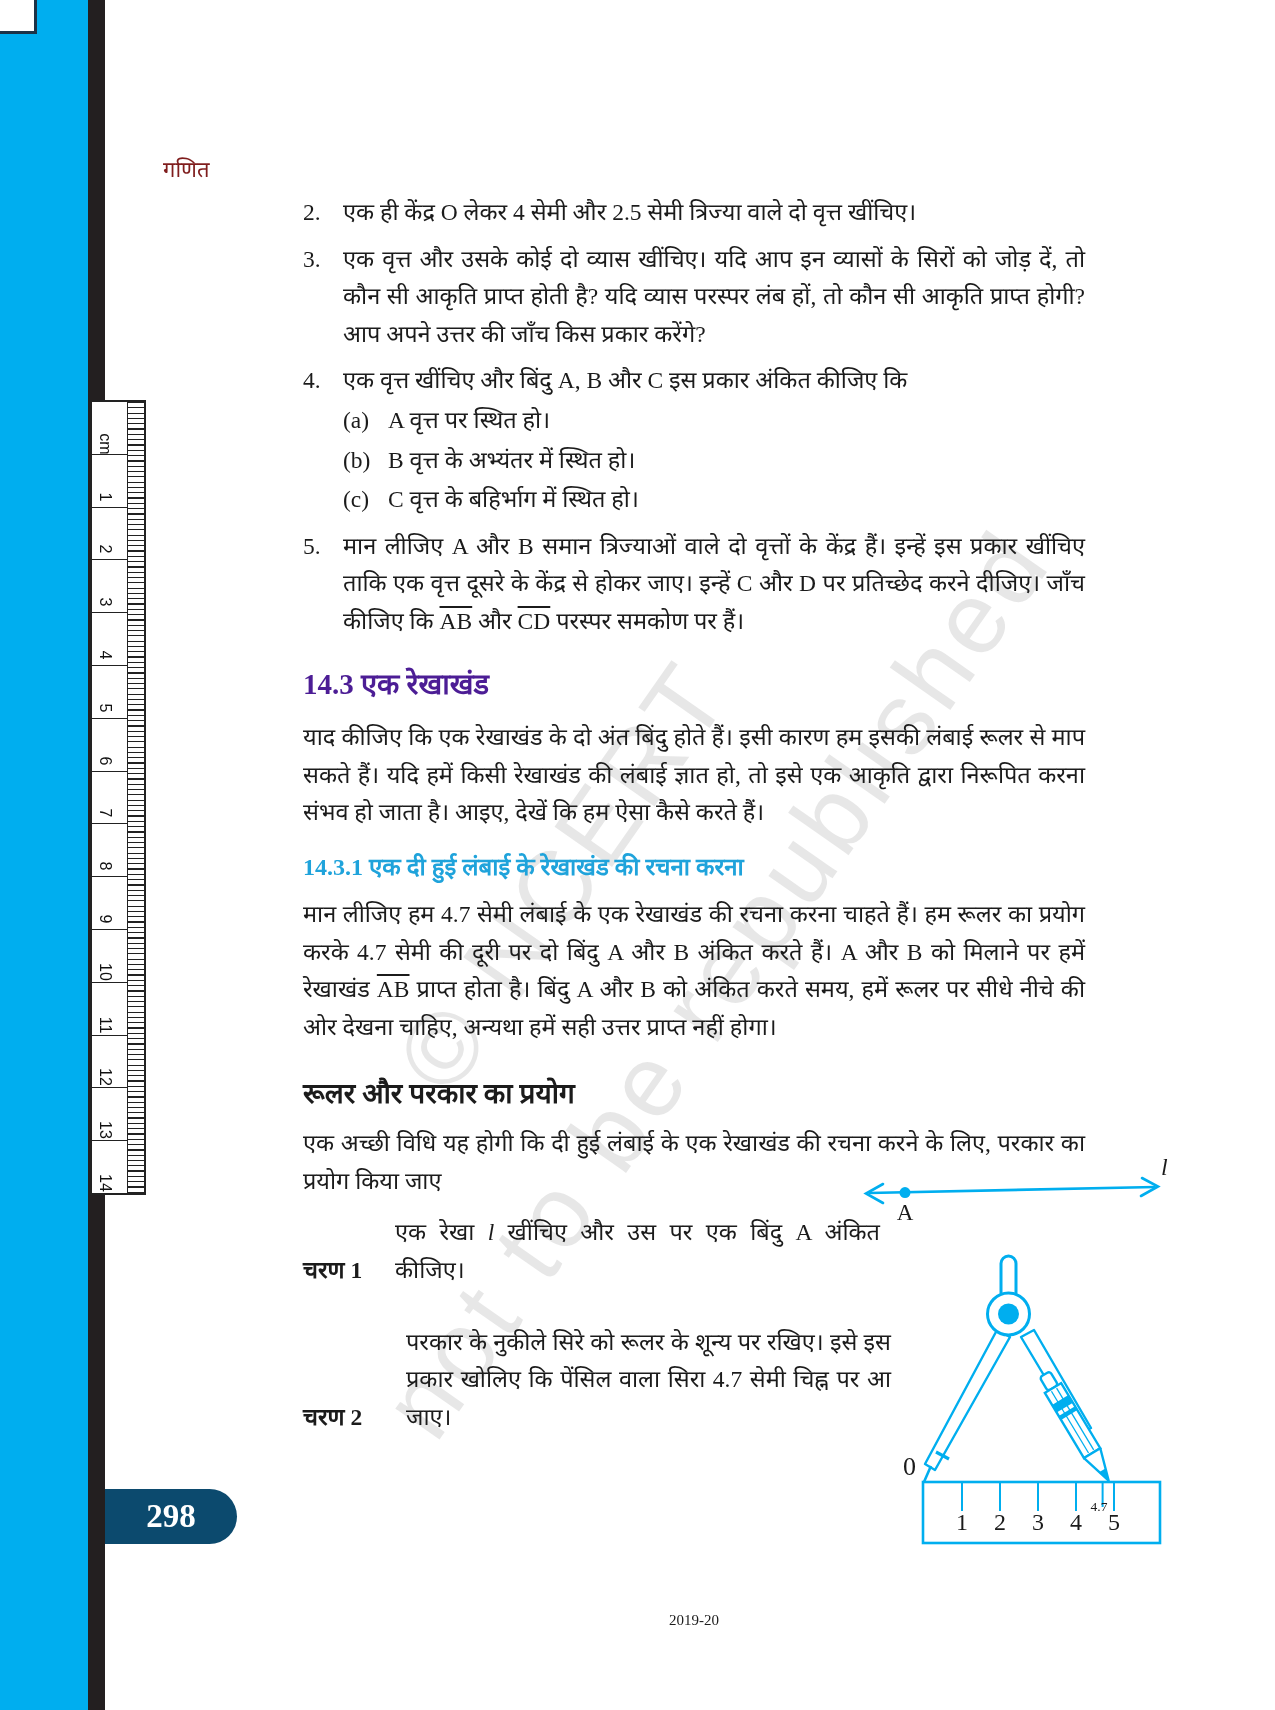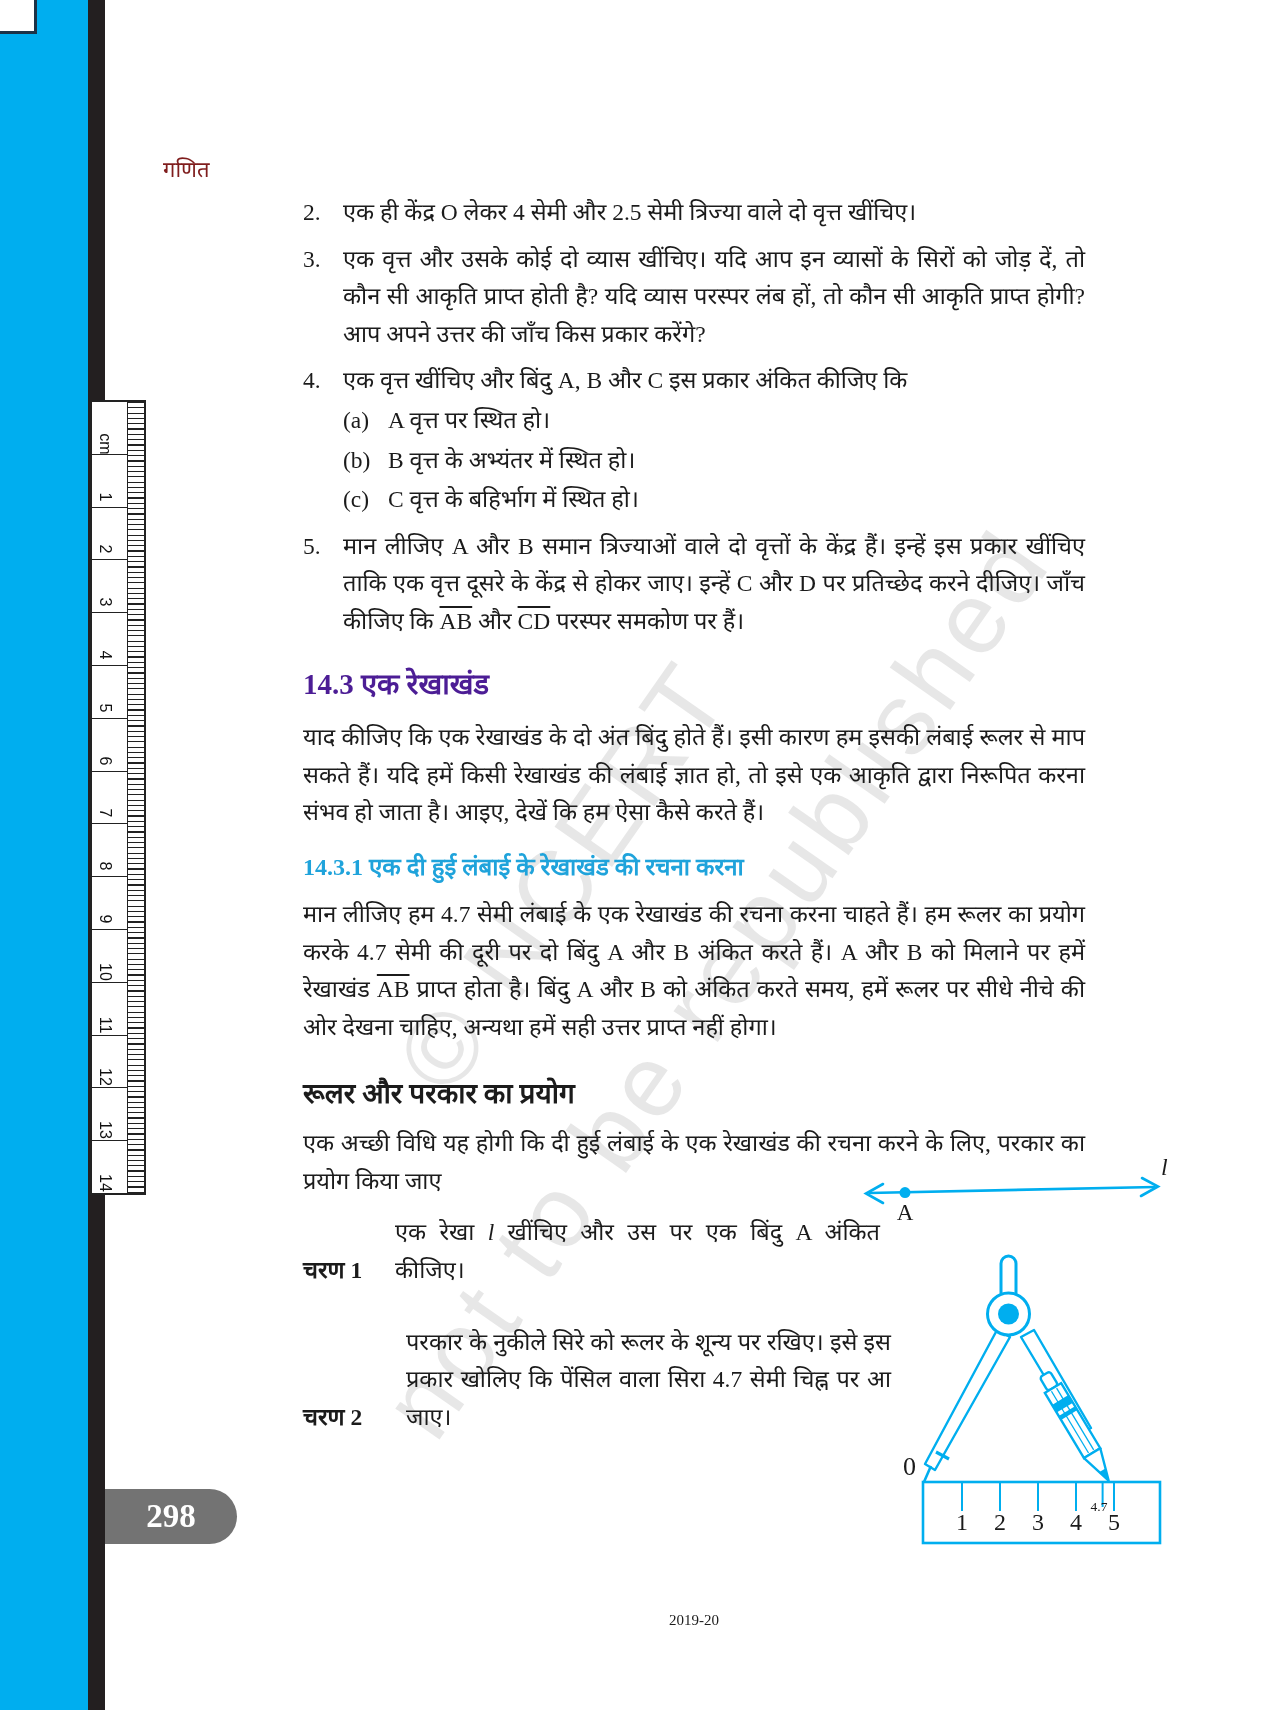--- a/index.html
+++ b/index.html
@@ -23,21 +23,21 @@
     transform:rotate(90deg);font-family:"Liberation Sans","DejaVu Sans",sans-serif;font-size:16px;color:#111;}
   .ruler-ticks{width:16px;border-left:1.5px solid #222;
     background:repeating-linear-gradient(to bottom,#222 0 1.2px,transparent 1.2px 5.3px);}
   
   .watermark{position:absolute;left:90px;top:430px;width:1100px;height:1000px;
     display:flex;flex-direction:column;align-items:center;justify-content:center;gap:70px;
     transform:rotate(-55deg);color:rgba(60,60,60,0.12);pointer-events:none;
     font-family:"Liberation Sans","DejaVu Sans",sans-serif;font-size:102px;letter-spacing:6px;white-space:nowrap;}
   
   .running-head{position:absolute;left:163px;top:153px;color:#7f1d1d;font-size:22px;}
-  .page-badge{position:absolute;left:105px;top:1489px;width:132px;height:55px;background:#737373;
+  .page-badge{position:absolute;left:105px;top:1489px;width:132px;height:55px;background:#0c4a6e;
     border-radius:0 28px 28px 0;color:#fff;display:flex;align-items:center;justify-content:center;
     font-size:33px;font-weight:bold;}
   .footer{position:absolute;left:303px;width:782px;top:1612px;text-align:center;font-size:15px;}
   
   .content{position:absolute;left:303px;top:194px;width:782px;font-size:23.5px;line-height:1.6;}
   .ex-item{display:flex;margin-bottom:9px;}
   .ex-num{width:40px;flex:none;}
   .ex-body{flex:1;text-align:justify;}
   .sub-row{display:flex;margin-top:2px;}
   .sub-num{width:45px;flex:none;}

